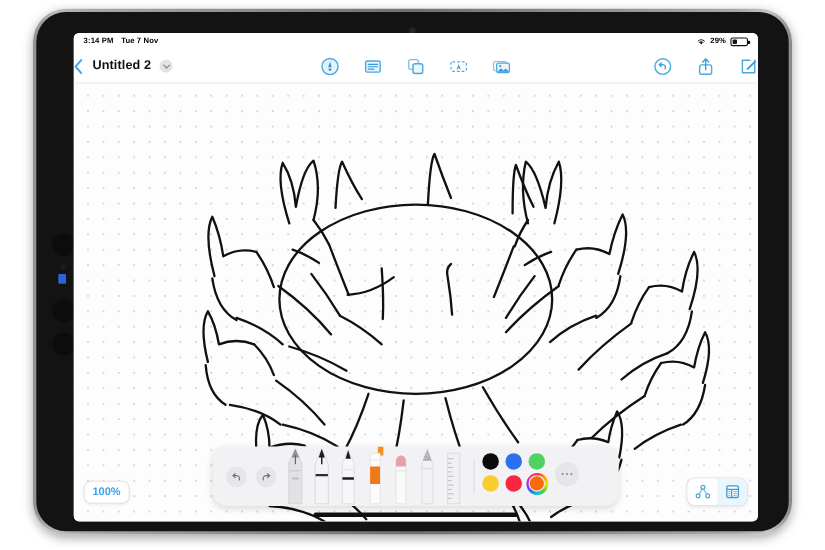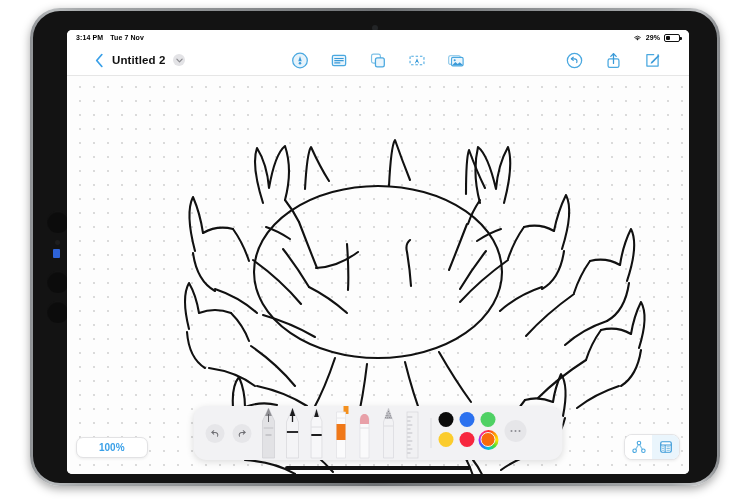--- a/index.html
+++ b/index.html
@@ -57,21 +57,21 @@
   }
   .battery .fill {
     position:absolute; left:1px; top:1px; bottom:1px; width:29%;
     background:#111; border-radius:1px;
   }
 
   
   .navbar {
     position:absolute; left:0; top:15px; width:100%; height:31px;
     background:#fff; border-bottom:1px solid #e6e6e6;
-    display:flex; align-items:center; padding:0 28px;
+    display:flex; align-items:center; padding:0 0;
   }
   .nav-left { display:flex; align-items:center; gap:8px; flex:0 0 auto; }
   .back-chevron { width:9px; height:15px; display:block; cursor:pointer; }
   .doc-title { font-size:11.5px; font-weight:700; color:#111; letter-spacing:.1px; }
   .title-chev {
     width:12px; height:12px; border-radius:50%; background:#e3e3e6;
     display:flex; align-items:center; justify-content:center;
   }
   .nav-center {
     position:absolute; left:50%; transform:translateX(-50%);
@@ -89,21 +89,21 @@
     background-image:radial-gradient(#d8d8d8 0.7px, transparent 0.8px);
     background-size:14px 14px;
     background-position:6px 4px;
   }
   .drawing { position:absolute; left:0; top:0; width:100%; height:100%; }
 
   
   .zoom-badge {
     position:absolute; left:9px; bottom:16px;
     background:#ffffff; border:1px solid #e2e2e4; border-radius:7px;
-    padding:4px 22px; font-size:10px; font-weight:700; color:#3aa0e8;
+    padding:4px 7px; font-size:10px; font-weight:700; color:#3aa0e8;
     box-shadow:0 1px 3px rgba(0,0,0,.07);
   }
 
   
   .view-toggle {
     position:absolute; right:9px; bottom:14px;
     display:flex; background:#ffffff; border:1px solid #e4e4e6;
     border-radius:8px; overflow:hidden; box-shadow:0 1px 3px rgba(0,0,0,.07);
   }
   .view-btn {

